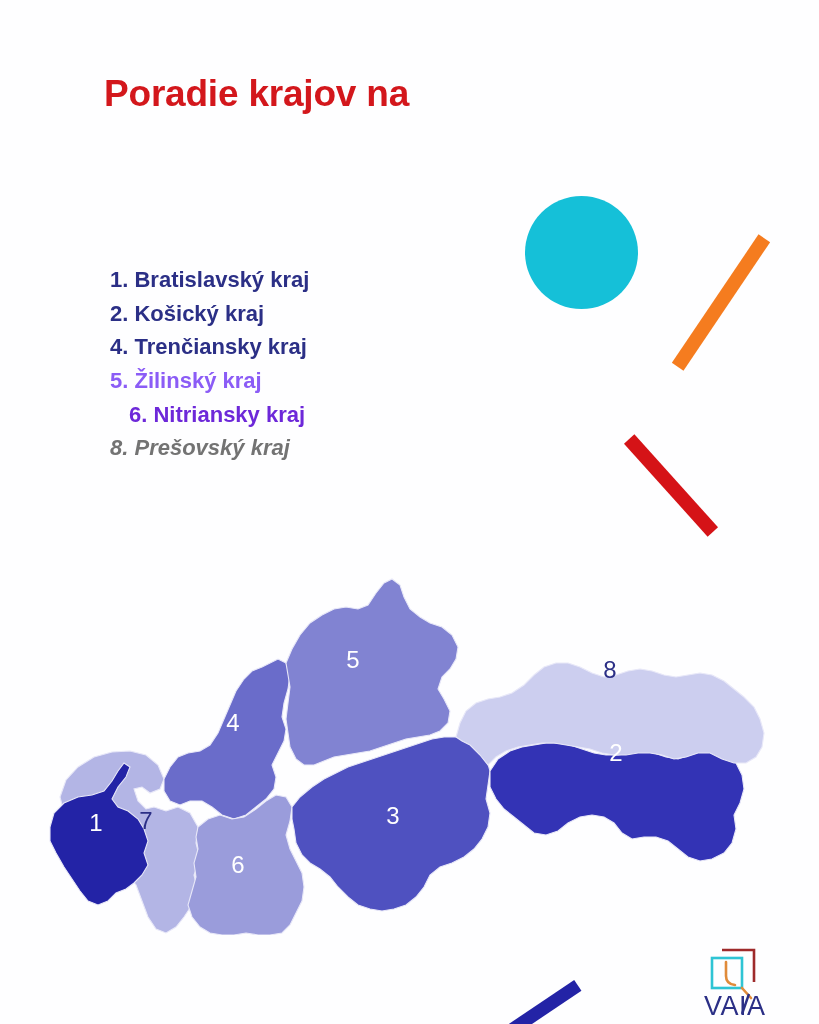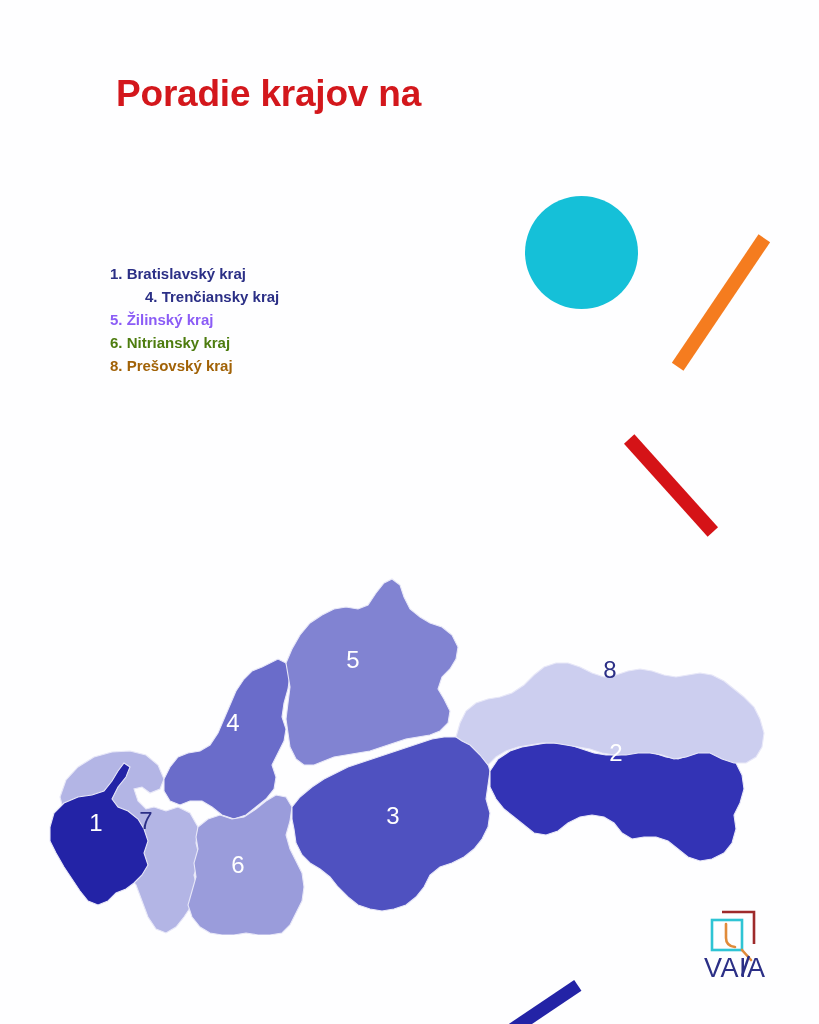--- a/index.html
+++ b/index.html
@@ -42,21 +42,21 @@
     left: 505px; top: 950px;
     width: 13px; height: 160px;
     background: #2323a6;
     transform-origin: 50% 50%;
     transform: rotate(56deg);
   }
 
   
   #title-block {
     position: absolute;
-    left: 116px; top: 68px;
+    left: 104px; top: 68px;
     width: 520px;
   }
   .title-line {
     color: #d3171c;
     font-size: 37px;
     font-weight: 700;
     line-height: 1.42;
     letter-spacing: -0.2px;
     white-space: nowrap;
   }
@@ -64,21 +64,21 @@
   
   #ranking-list {
     position: absolute;
     left: 110px; top: 263px;
     width: 440px;
     list-style: none;
     margin: 0; padding: 0;
   }
   #ranking-list li {
     color: #2b2f86;
-    font-size: 15px;
+    font-size: 22px;
     font-weight: 700;
     line-height: 1.53;
     white-space: nowrap;
     display: block;
   }
 
   
   #map-wrap {
     position: absolute;
     left: 38px; top: 575px;
@@ -91,43 +91,44 @@
     font-size: 24px; font-weight: 400;
     text-anchor: middle; dominant-baseline: middle;
     pointer-events: none;
   }
   .num-light { fill: #ffffff; }
   .num-dark  { fill: #2b2f86; }
 
   
   #logo {
     position: absolute;
-    left: 702px; top: 898px;
+    left: 702px; top: 936px;
     width: 80px; height: 82px;
   }
   #logo svg { display: block; }
 </style>
 </head>
 <body>
 
 <div class="deco" id="cyan-circle" style="background: rgb(21, 192, 216);"></div>
 <div class="deco" id="orange-stripe" style="background: rgb(245, 124, 31);"></div>
 <div class="deco" id="red-stripe" style="background: rgb(213, 19, 23);"></div>
 <div class="deco" id="blue-stripe" style="background: rgb(35, 35, 166);"></div>
 
 <div id="title-block">
   <div class="title-line" style="color: rgb(211, 23, 28);">Poradie krajov na</div>
 </div>
 
 <ul id="ranking-list">
   <li style="color: rgb(43, 47, 134);">1. Bratislavský kraj</li>
-  <li style="color: rgb(43, 47, 134); margin-left: 35px;">4. Trenčiansky kraj</li>
+  <li style="color: rgb(43, 47, 134);">2. Košický kraj</li>
+  <li style="color: rgb(43, 47, 134);">4. Trenčiansky kraj</li>
   <li style="color: #8b5cf6;">5. Žilinský kraj</li>
-  <li style="color: #4d7c0f;">6. Nitriansky kraj</li>
-  <li style="color: #a16207;">8. Prešovský kraj</li>
+  <li style="color: #6d28d9; margin-left: 19px;">6. Nitriansky kraj</li>
+  <li style="color: #737373; font-style: italic;">8. Prešovský kraj</li>
 </ul>
 
 <div id="map-wrap">
   <svg id="map-svg" viewBox="0 0 760 360" xmlns="http://www.w3.org/2000/svg">
 
     <path class="region" d="M22,222 L28,205 L40,192 L56,182 L74,177 L92,176 L108,180 L120,190
          L126,204 L122,214 L112,218 L104,212 L96,214 L100,226 L108,234
          L116,232 L128,236 L140,232 L152,238 L160,252 L158,268 L162,284
          L156,300 L160,316 L154,330 L146,342 L138,352 L128,358 L118,354
          L110,342 L104,326 L98,310 L90,300 L78,296 L66,290 L56,278

